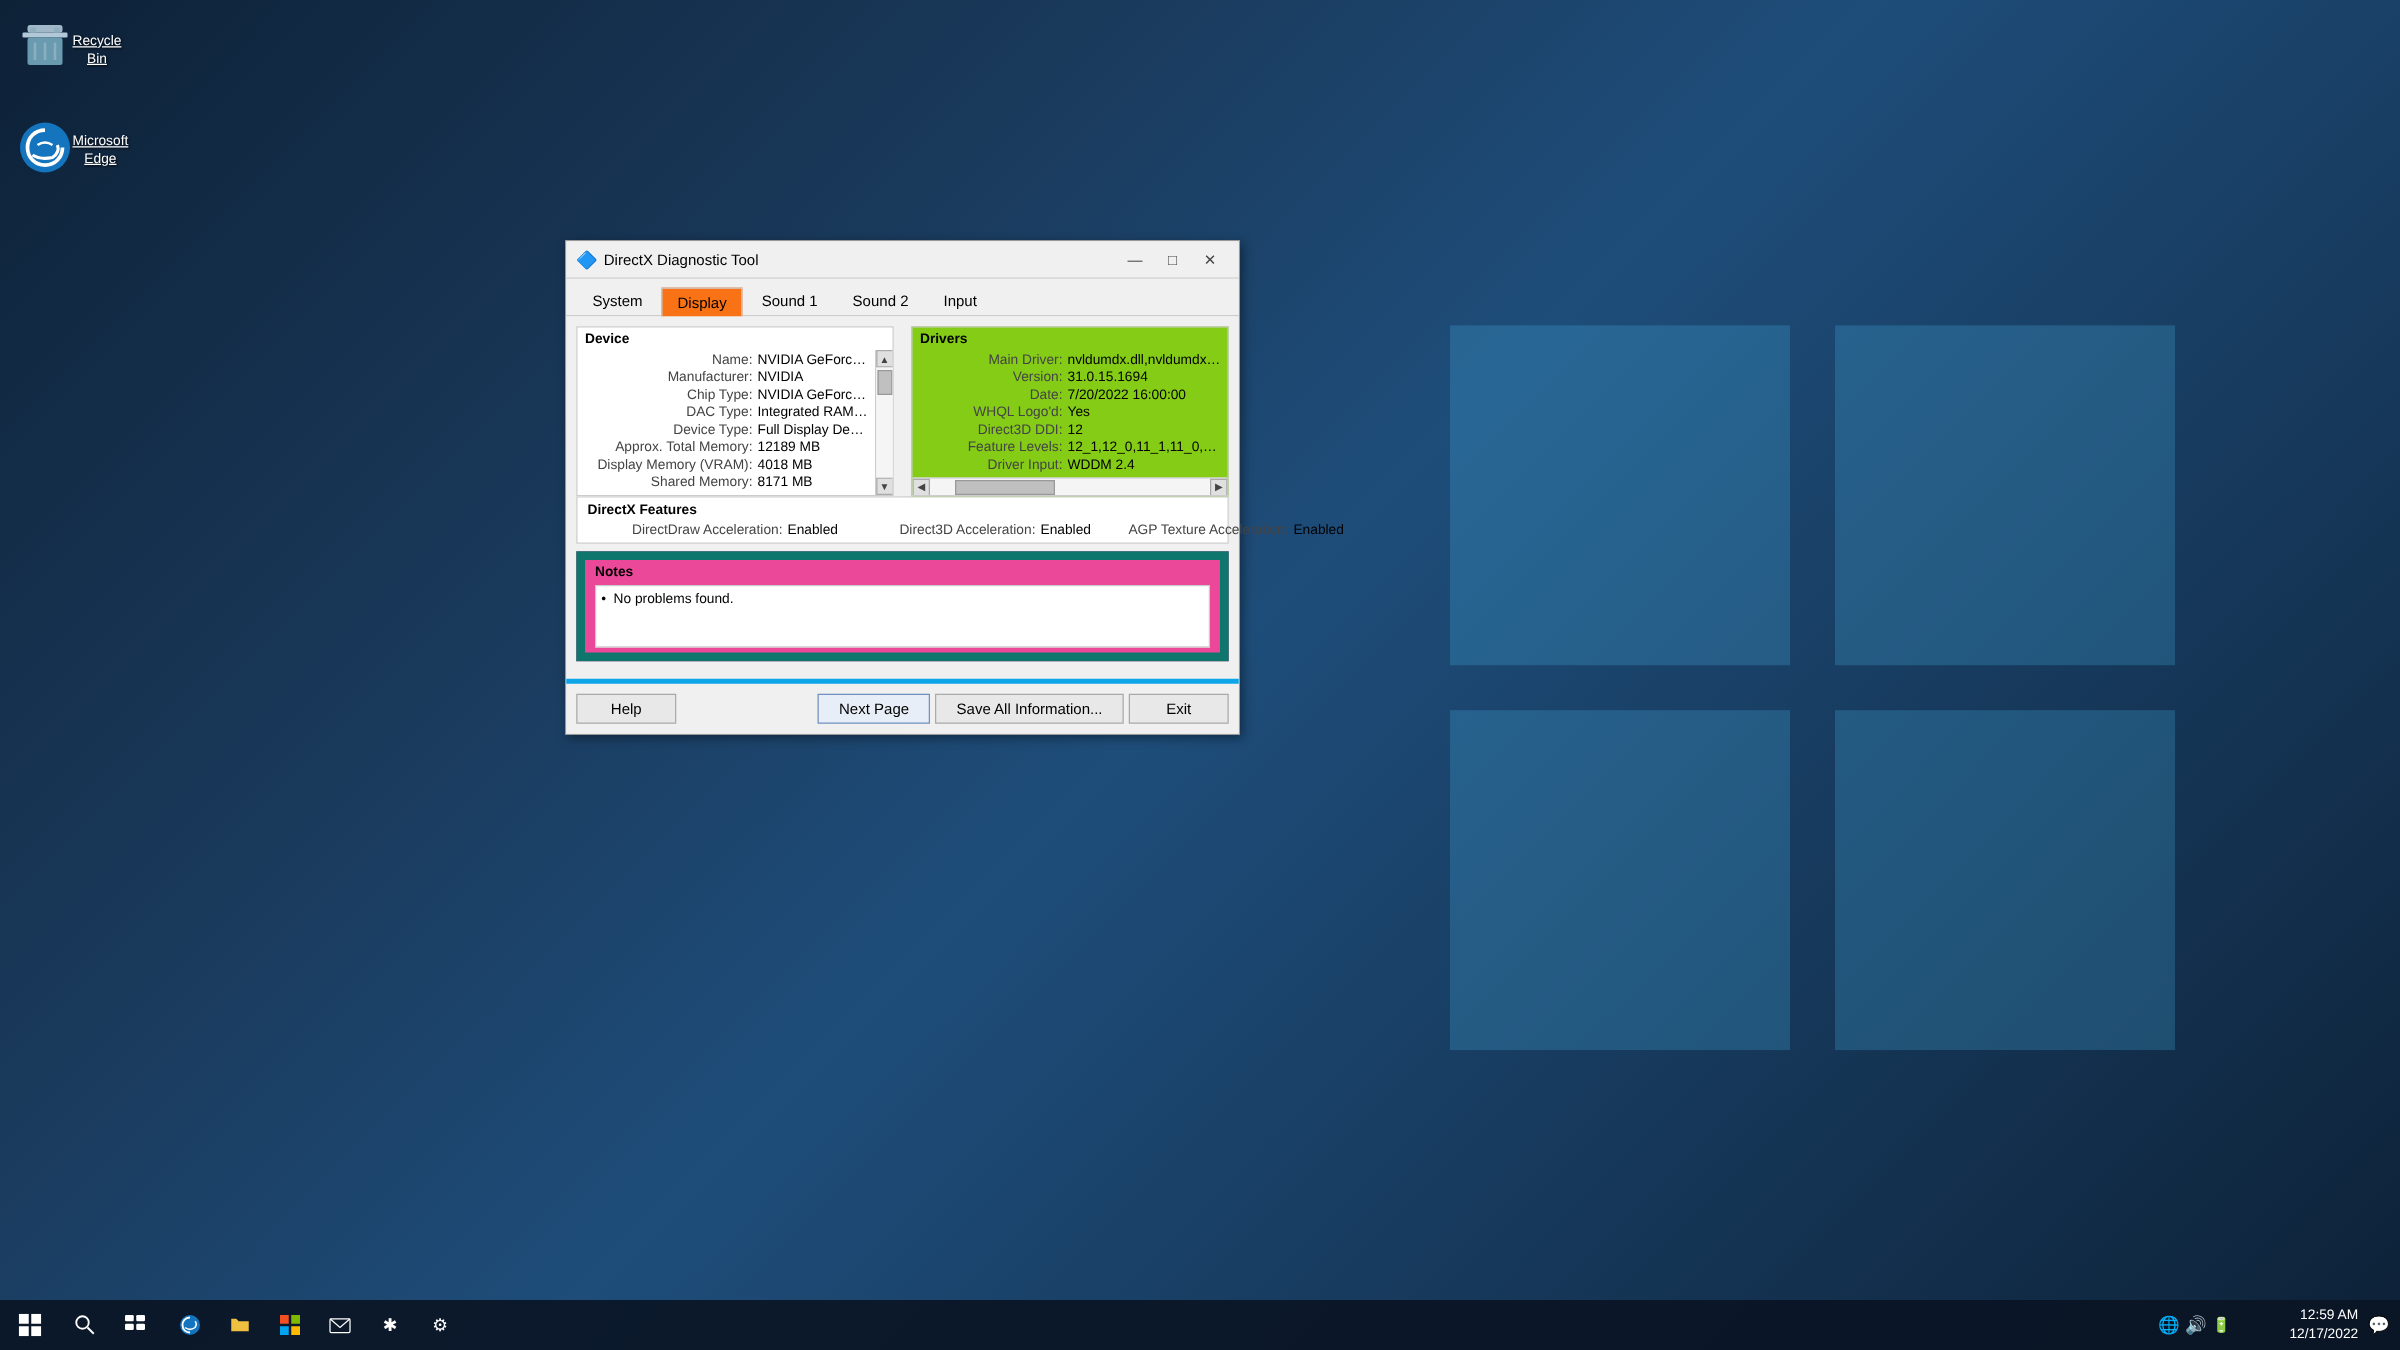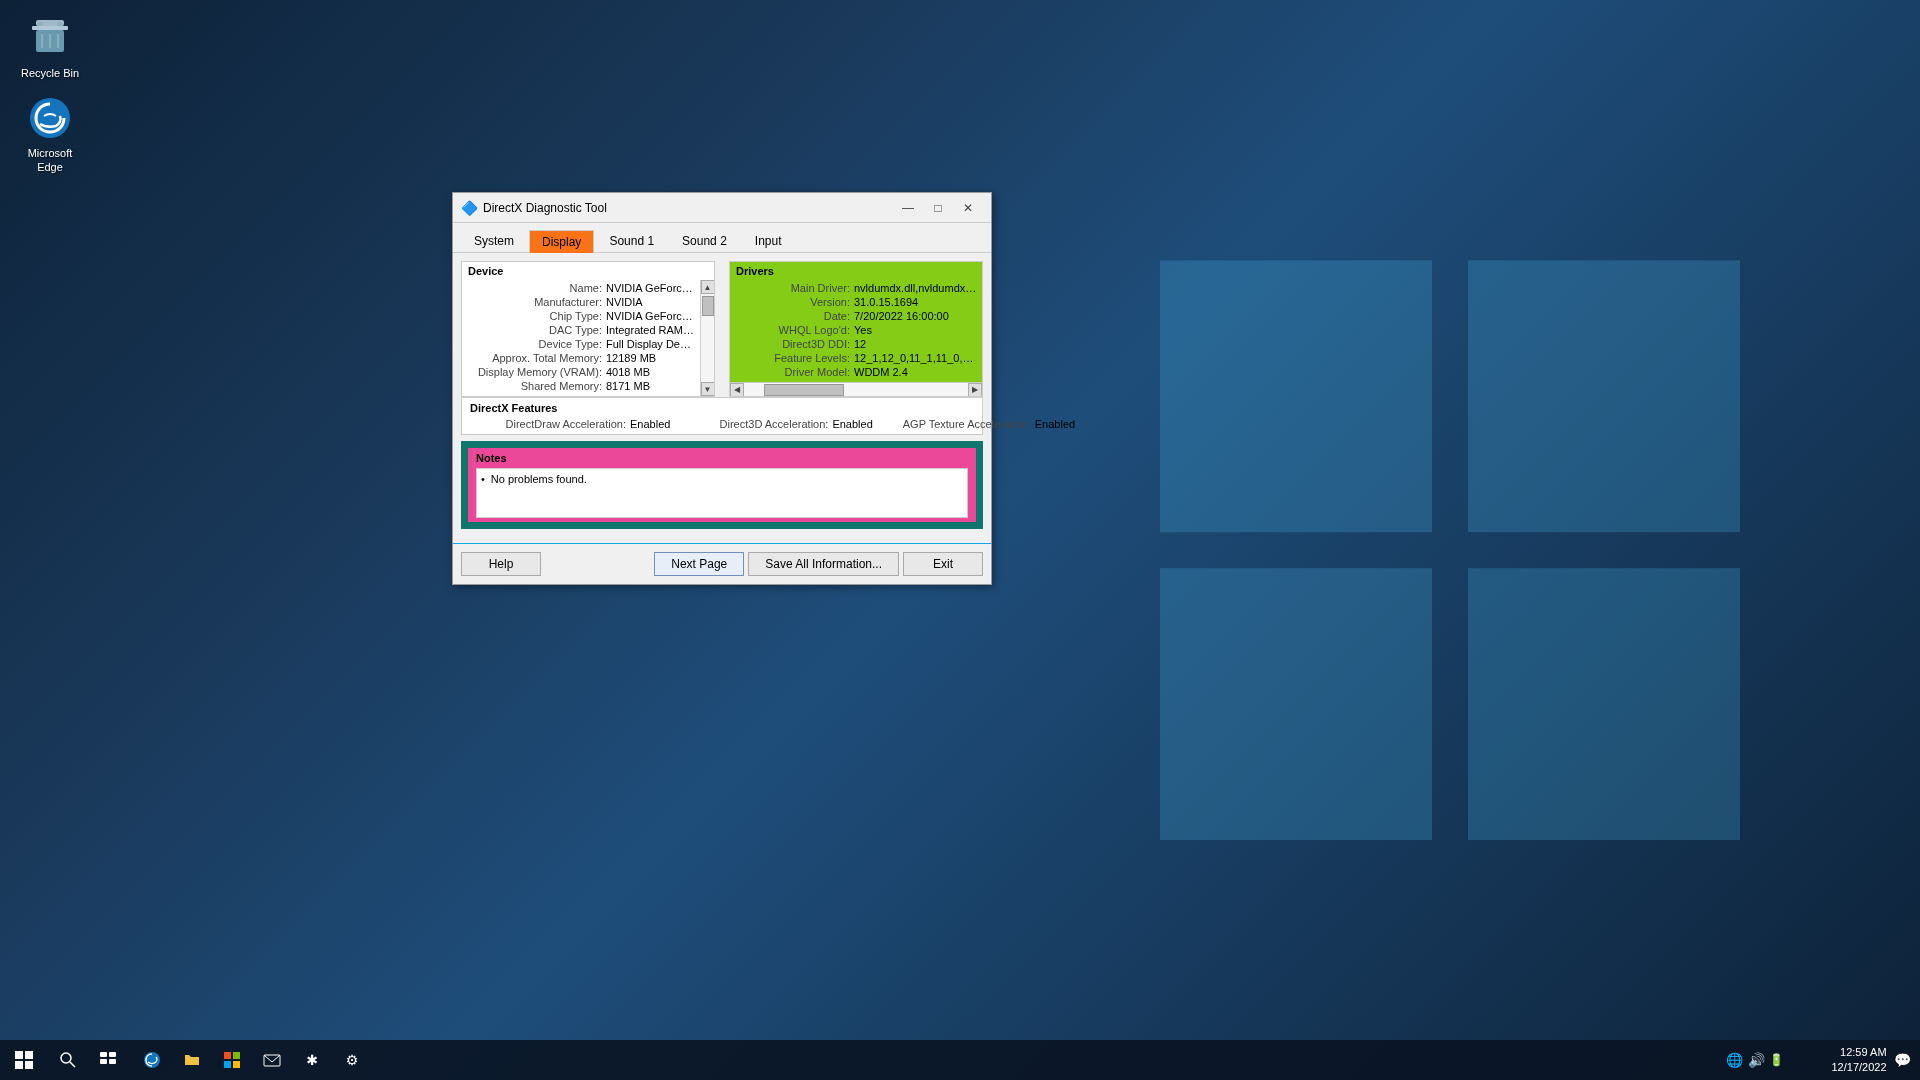--- a/index.html
+++ b/index.html
@@ -21,27 +21,28 @@
       height: 100%;
       position: absolute;
       background: linear-gradient(135deg, #0d2137 0%, #1a3a5c 30%, #1e4d7a 50%, #0d2137 100%);
       overflow: hidden;
     }
 
     
     .desktop-icon {
       position: absolute;
       display: flex;
-      flex-direction: column;
+      flex-direction: row;
       align-items: center;
       width: 80px;
       cursor: pointer;
       padding: 4px;
       border-radius: 4px;
       color: white;
+      text-decoration: underline;
     }
     .desktop-icon .icon-img {
       width: 48px;
       height: 48px;
       display: flex;
       align-items: center;
       justify-content: center;
       font-size: 36px;
       margin-bottom: 4px;
     }
@@ -404,21 +405,21 @@
     .notes-bullet {
       display: flex;
       align-items: flex-start;
       gap: 6px;
     }
 
     
     .window-footer {
       display: flex;
       padding: 8px;
-      border-top: 1px solid #0ea5e9;
+      border-top: 4px solid #0ea5e9;
       background: #f0f0f0;
       gap: 4px;
     }
 
     .footer-btn {
       padding: 4px 16px;
       font-size: 12px;
       border: 1px solid #aaa;
       background: #e8e8e8;
       cursor: pointer;
@@ -578,21 +579,21 @@
             </div>
             <div class="info-row">
               <span class="info-label-short">Direct3D DDI:</span>
               <span class="info-value">12</span>
             </div>
             <div class="info-row">
               <span class="info-label-short">Feature Levels:</span>
               <span class="info-value">12_1,12_0,11_1,11_0,10_1,10_0,9_</span>
             </div>
             <div class="info-row">
-              <span class="info-label-short">Driver Model:</span>
+              <span class="info-label-short">Driver Input:</span>
               <span class="info-value">WDDM 2.4</span>
             </div>
           </div>
 
           <div class="horiz-scroll-container">
             <div class="horiz-scroll-btn">◀</div>
             <div class="horiz-scroll-track">
               <div class="horiz-scroll-thumb"></div>
             </div>
             <div class="horiz-scroll-btn">▶</div>

